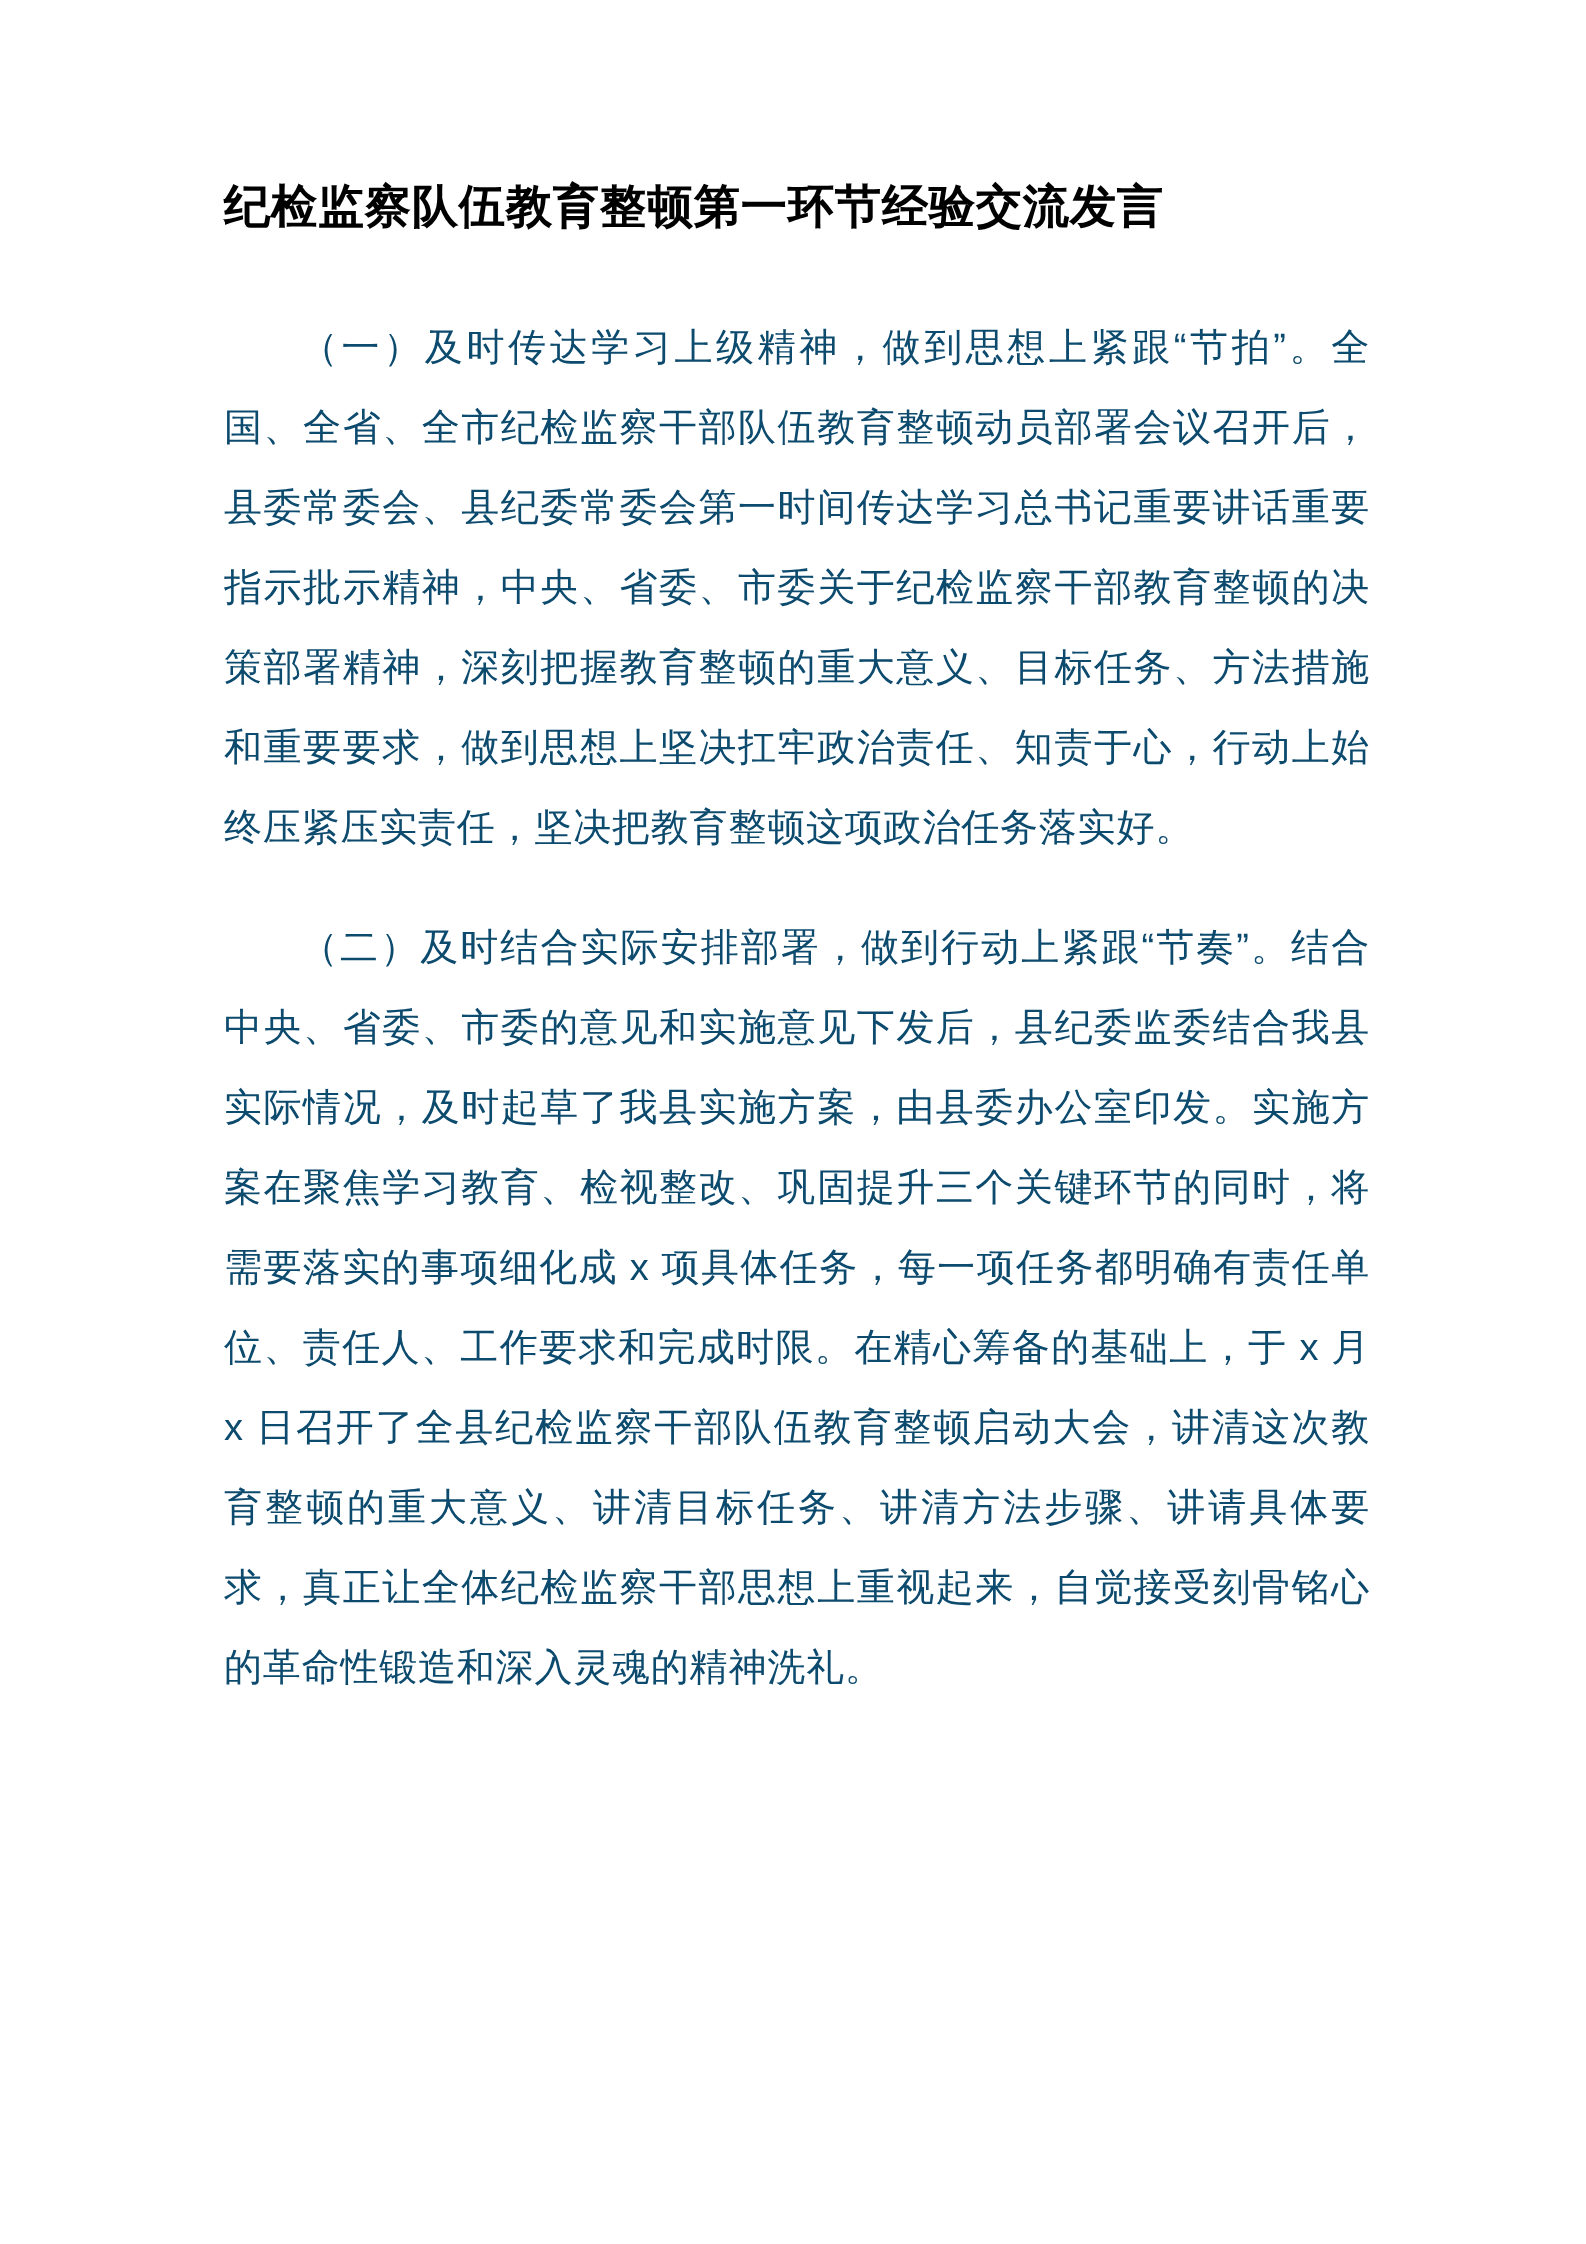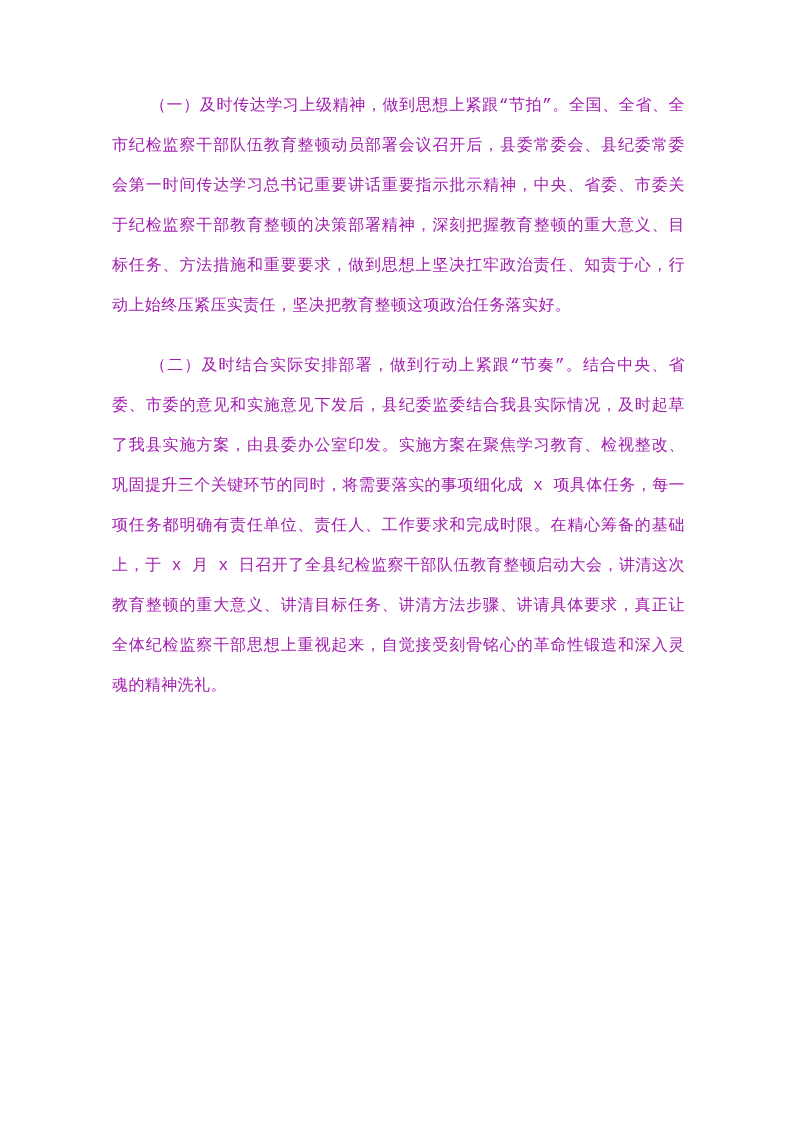--- a/index.html
+++ b/index.html
@@ -36,38 +36,39 @@
     font-family: "Liberation Sans", "DejaVu Sans", sans-serif;
     font-size: 19.5px;
     font-weight: 700;
     letter-spacing: 0.3px;
     line-height: 1.6;
     margin: 0 0 16px 0;
     text-indent: 36px;
     color: #000;
   }
   .para {
-    font-family: Liberation Mono, monospace;
-    font-size: 16px;
+    font-family: Liberation Sans, sans-serif;
+    font-size: 19px;
     line-height: 40px;
     letter-spacing: 0.4px;
     margin: 0 0 20px 0;
     text-indent: 38px;
     text-align: justify;
     text-justify: inter-ideograph;
-    color: #a21caf;
+    color: #0c4a6e;
   }
   .para:last-child {
     margin-bottom: 0;
   }
 </style>
 </head>
 <body>
 
 <div class="page">
 
+  <h1 class="doc-title">纪检监察队伍教育整顿第一环节经验交流发言</h1>
 
 
   <p class="para">（一）及时传达学习上级精神，做到思想上紧跟“节拍”。全国、全省、全市纪检监察干部队伍教育整顿动员部署会议召开后，县委常委会、县纪委常委会第一时间传达学习总书记重要讲话重要指示批示精神，中央、省委、市委关于纪检监察干部教育整顿的决策部署精神，深刻把握教育整顿的重大意义、目标任务、方法措施和重要要求，做到思想上坚决扛牢政治责任、知责于心，行动上始终压紧压实责任，坚决把教育整顿这项政治任务落实好。</p>
 
   <p class="para">（二）及时结合实际安排部署，做到行动上紧跟“节奏”。结合中央、省委、市委的意见和实施意见下发后，县纪委监委结合我县实际情况，及时起草了我县实施方案，由县委办公室印发。实施方案在聚焦学习教育、检视整改、巩固提升三个关键环节的同时，将需要落实的事项细化成 x 项具体任务，每一项任务都明确有责任单位、责任人、工作要求和完成时限。在精心筹备的基础上，于 x 月 x 日召开了全县纪检监察干部队伍教育整顿启动大会，讲清这次教育整顿的重大意义、讲清目标任务、讲清方法步骤、讲请具体要求，真正让全体纪检监察干部思想上重视起来，自觉接受刻骨铭心的革命性锻造和深入灵魂的精神洗礼。</p>
 
 </div>
 
 </body></html>

